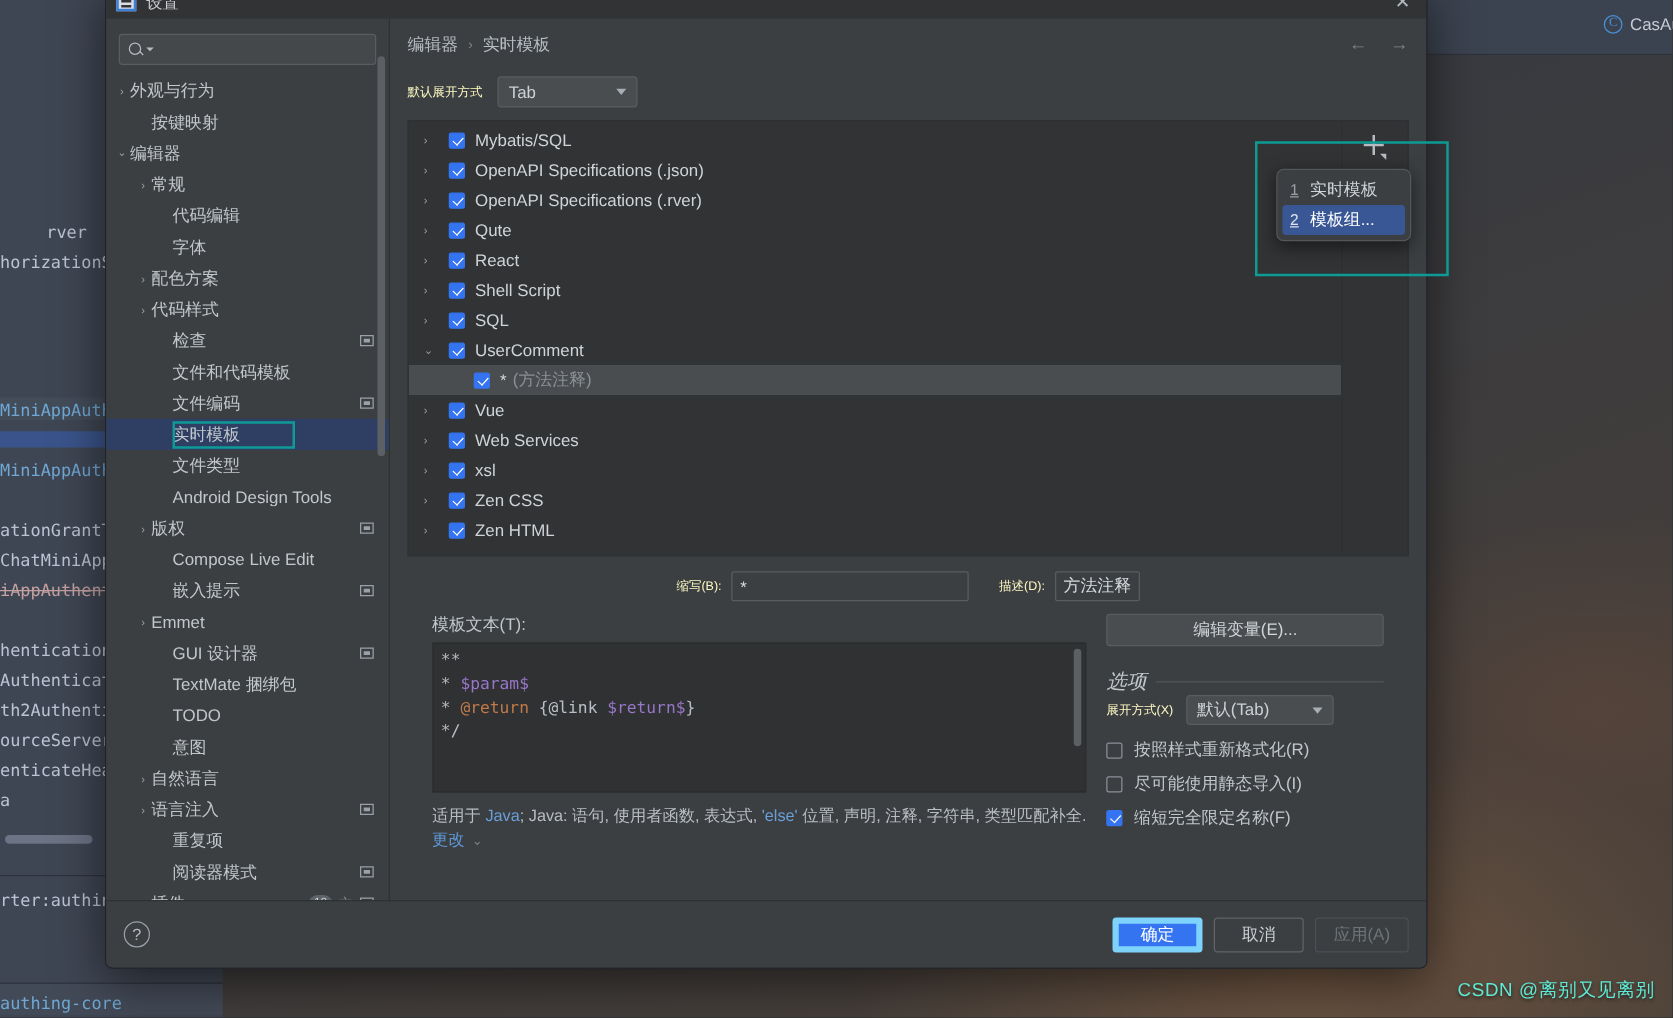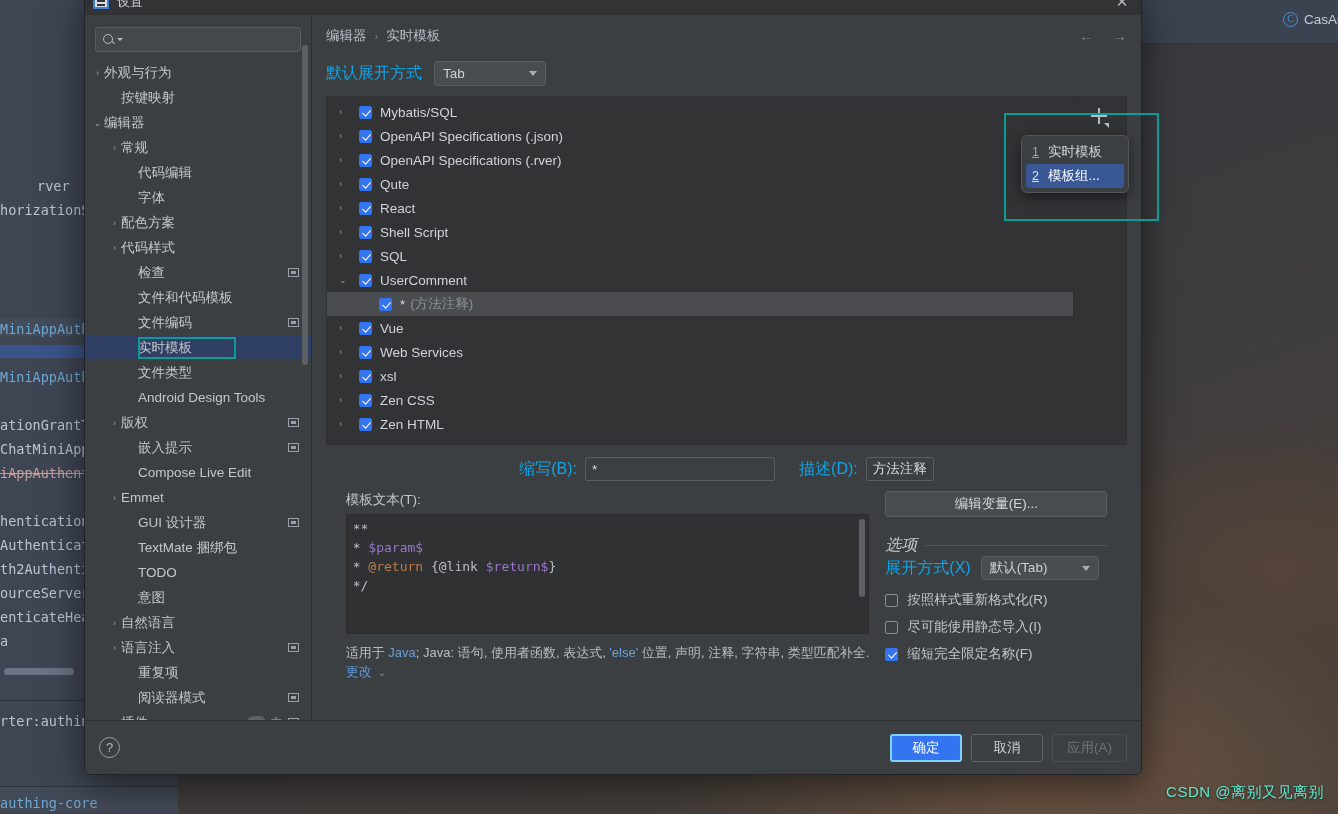--- a/index.html
+++ b/index.html
@@ -277,21 +277,21 @@
     height: 24px; display: flex; align-items: center; gap: 8px;
     padding: 0 6px; font-size: 13.5px; color: #cfd4d9; border-radius: 3px;
   }
   .menu-item.active { background: #3a5795; color: #fff; }
   .menu-num { color: #9aa0a8; text-decoration: underline; font-size: 12.5px; width: 8px; }
   .menu-item.active .menu-num { color: #dfe4ea; }
 
   
   .form-area { padding: 12px 14px 0 14px; display: flex; flex-direction: column; flex: 1; min-height: 0; align-items: center; }
   .row-abbrev { display: flex; align-items: center; gap: 8px; margin-bottom: 10px; }
-  .flabel { font-size: 16px; color: #0ea5e9; white-space: nowrap; }
+  .flabel { font-size: 10px; color: #fef9c3; white-space: nowrap; }
   .tf {
     height: 24px; background: #3c3f41; border: 1px solid #5a5d5f;
     border-radius: 2px; padding: 0 6px; font-size: 13.5px; color: #d6dbe0;
     display: flex; align-items: center;
   }
   .tf.abbrev { width: 190px; }
   .tf.descf { flex: 1; }
   .split { display: flex; gap: 16px; flex: 1; min-height: 0; }
   .split-left { flex: 1; min-width: 0; display: flex; flex-direction: column; }
   .split-right { width: 222px; }
@@ -352,21 +352,21 @@
   .help-btn {
     width: 21px; height: 21px; border-radius: 50%; border: 1.4px solid #9aa0a8;
     color: #b3b8bf; font-size: 13px; line-height: 19px; text-align: center;
   }
   .footer-spacer { flex: 1; }
   .btn {
     height: 28px; min-width: 72px; border-radius: 3px;
     display: flex; align-items: center; justify-content: center;
     font-size: 13.5px; margin-left: 9px; padding: 0 14px;
   }
-  .btn.primary { background: #3574f0; color: #fff; border: 2px solid #7dd3fc; }
+  .btn.primary { background: #3574f0; color: #fff; border: 5px solid #7dd3fc; }
   .btn.secondary { background: transparent; color: #ccd1d6; border: 1px solid #5f6468; }
   .btn.disabled { background: transparent; color: #6e7478; border: 1px solid #4b4f53; }
 </style>
 </head>
 <body>
 
 <div id="root">
 
   <div class="ide-bg">
     <div class="ide-right-wallpaper"></div>
@@ -503,27 +503,27 @@
             </div>
             <div class="tree-row">
               <span style="display: inline-block; flex: 0 0 auto; width: 17px;"></span>
               <span class="arrow">›</span>
               <span class="lbl">版权</span>
               <span class="rt-ic"></span>
             </div>
             <div class="tree-row">
               <span style="display: inline-block; flex: 0 0 auto; width: 34px;"></span>
               <span class="arrow"></span>
+              <span class="lbl">Compose Live Edit</span>
+            </div>
+            <div class="tree-row">
+              <span style="display: inline-block; flex: 0 0 auto; width: 34px;"></span>
+              <span class="arrow"></span>
               <span class="lbl">嵌入提示</span>
               <span class="rt-ic"></span>
-            </div>
-            <div class="tree-row">
-              <span style="display: inline-block; flex: 0 0 auto; width: 34px;"></span>
-              <span class="arrow"></span>
-              <span class="lbl">Compose Live Edit</span>
             </div>
             <div class="tree-row">
               <span style="display: inline-block; flex: 0 0 auto; width: 17px;"></span>
               <span class="arrow">›</span>
               <span class="lbl">Emmet</span>
             </div>
             <div class="tree-row">
               <span style="display: inline-block; flex: 0 0 auto; width: 34px;"></span>
               <span class="arrow"></span>
               <span class="lbl">GUI 设计器</span>

